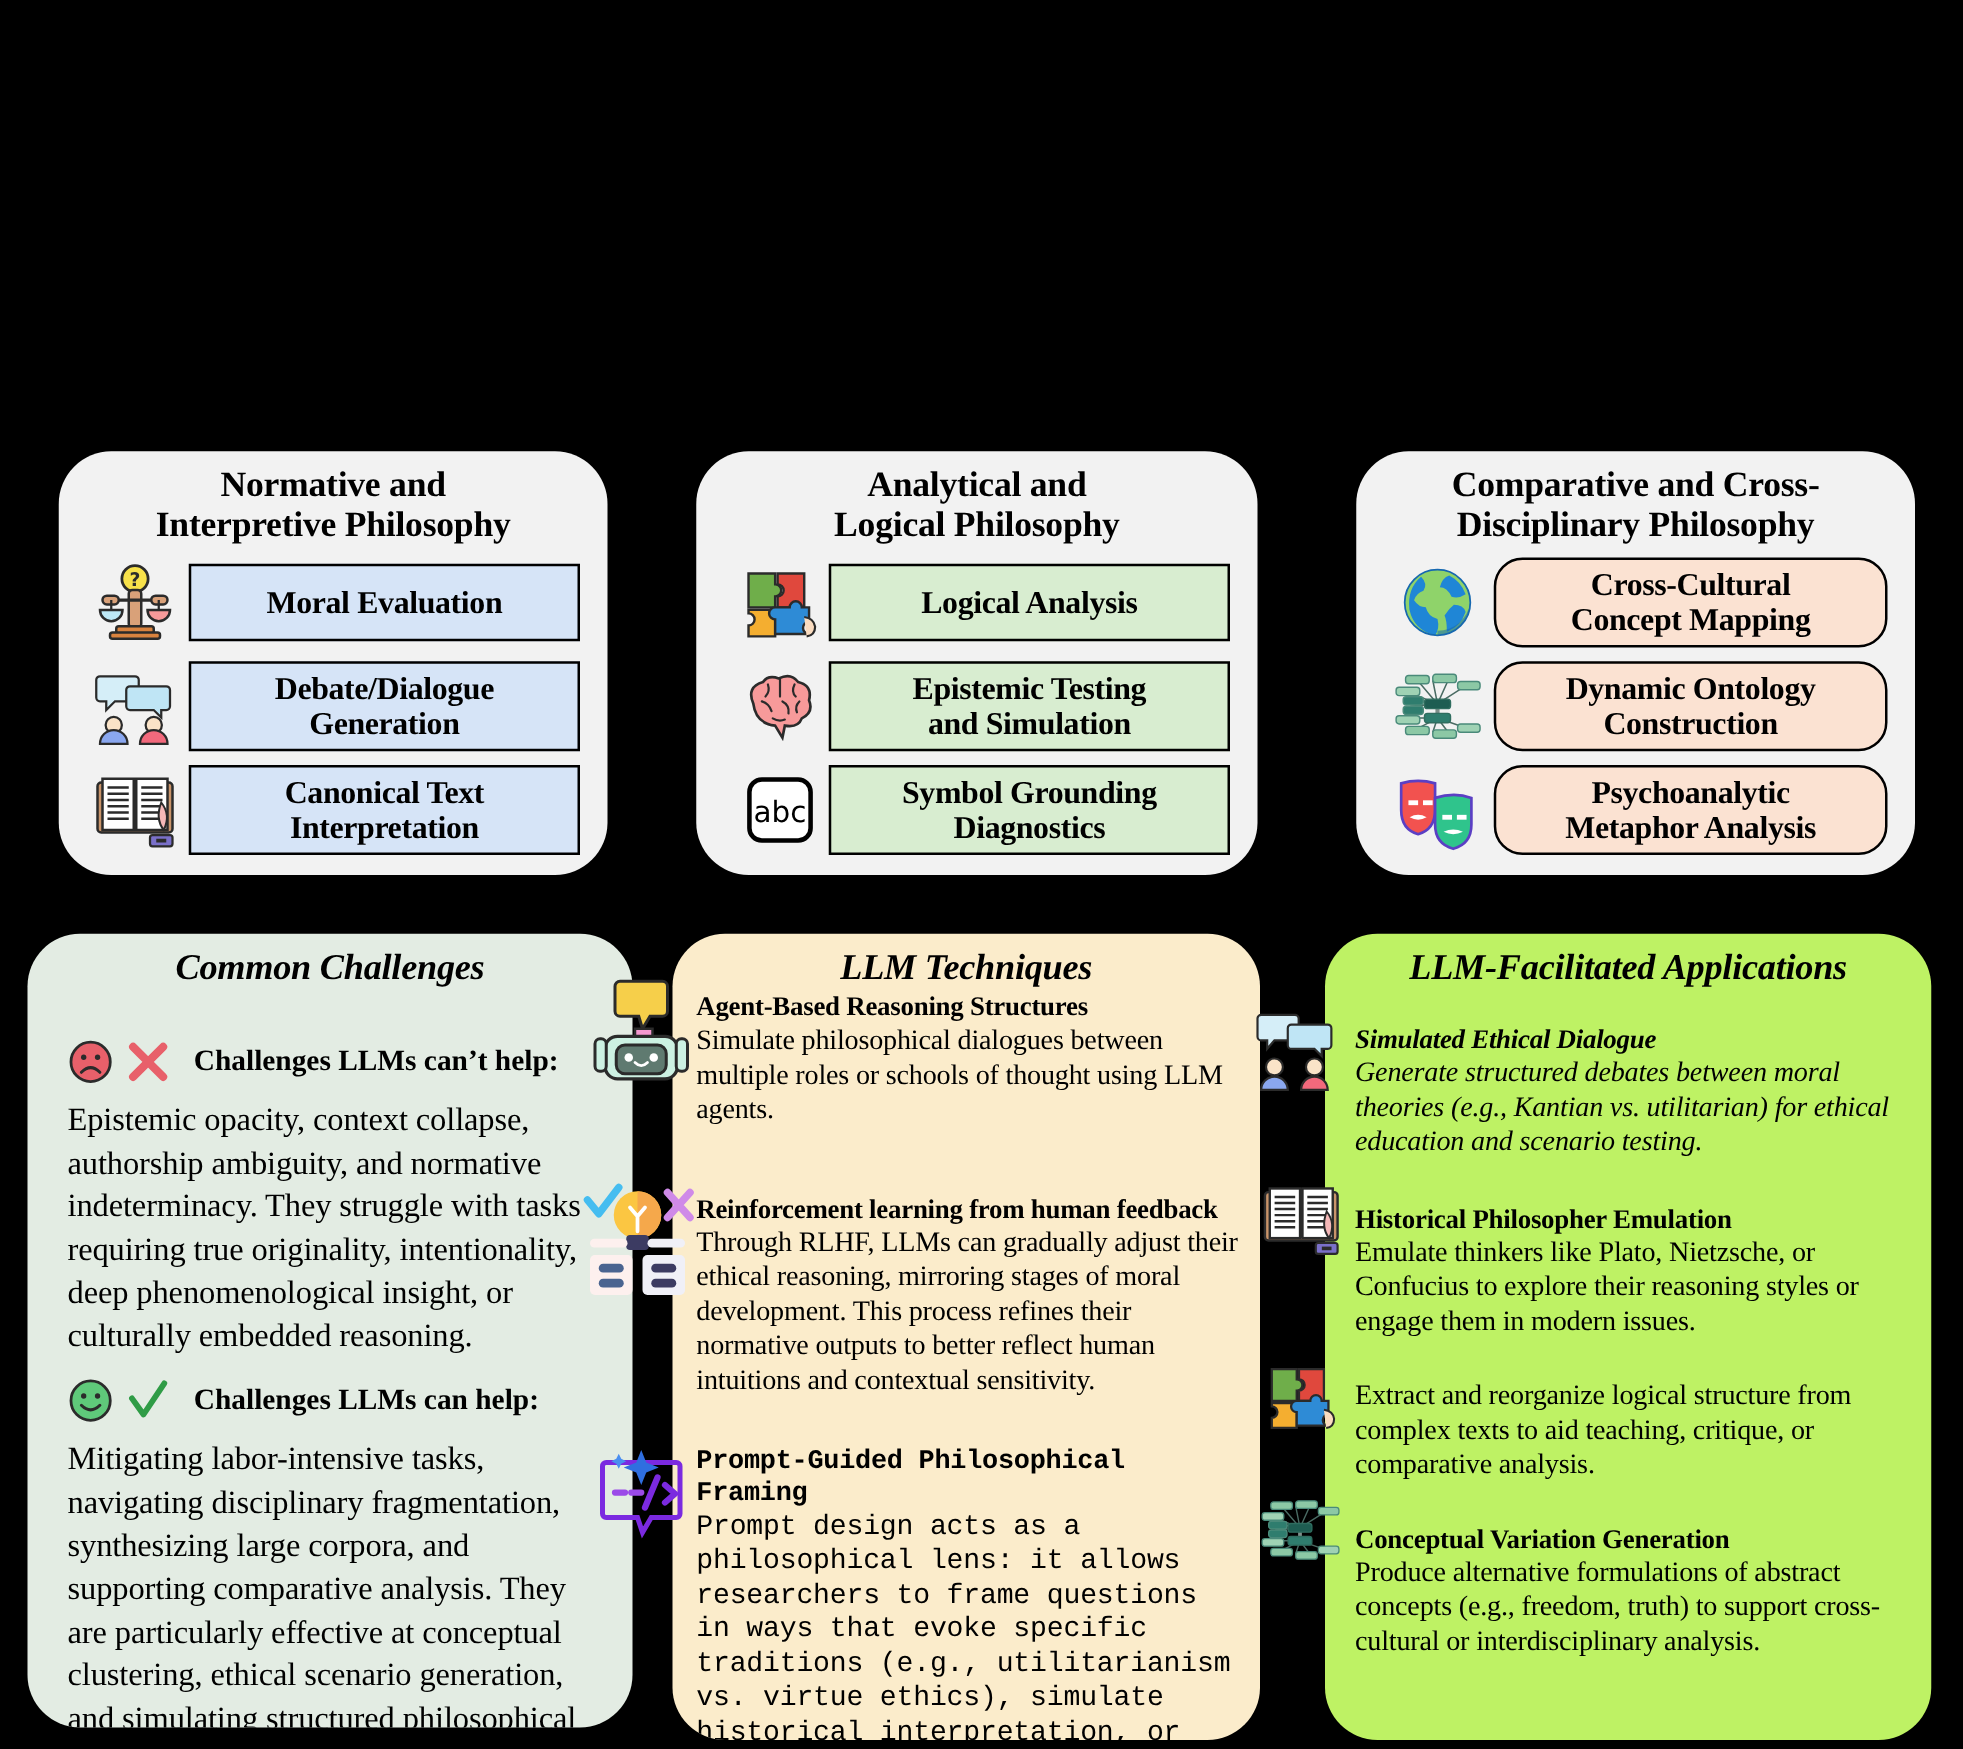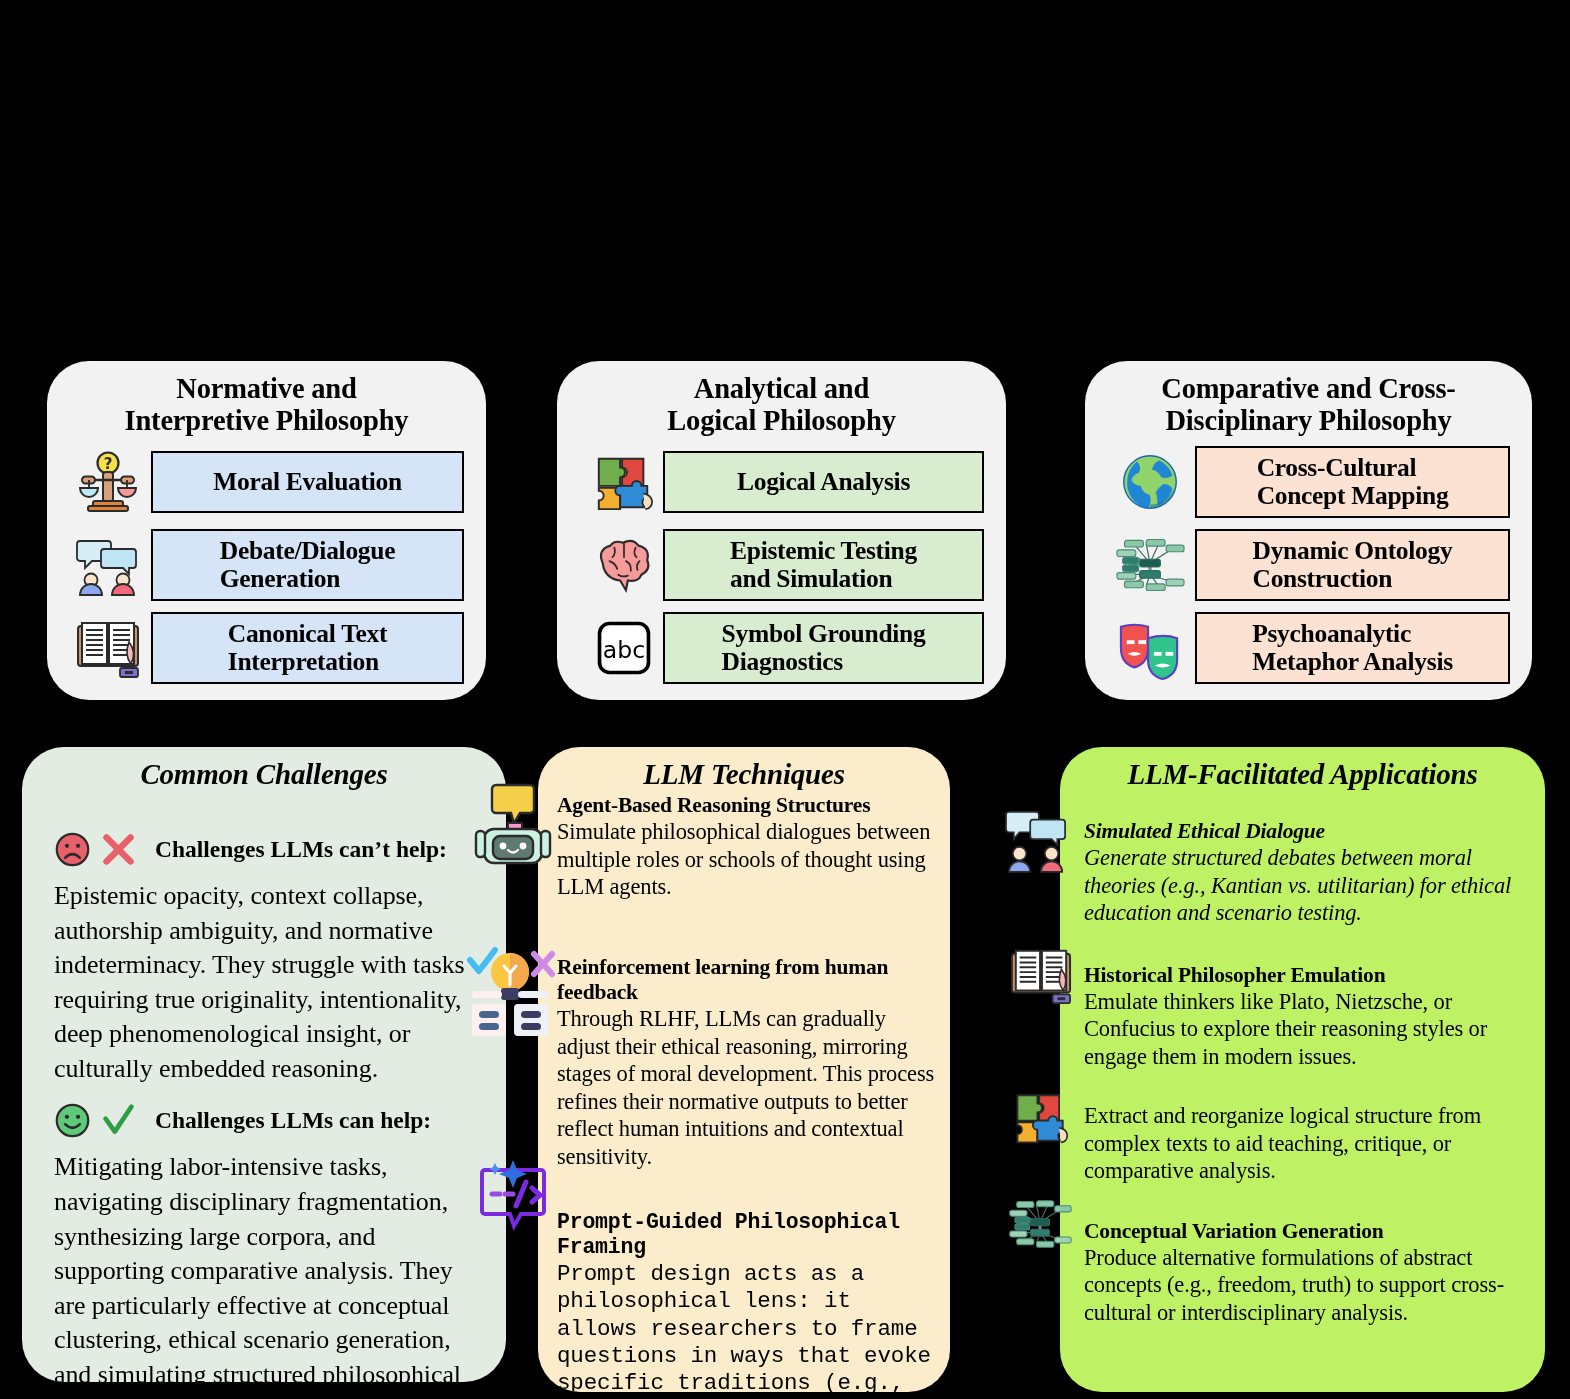--- a/index.html
+++ b/index.html
@@ -43,43 +43,43 @@
   .cat-icon {
     width:86px; min-width:86px;
     display:flex; align-items:center; justify-content:center;
     margin-left:18px;
   }
   .cat-label {
     flex:1;
     border:2.5px solid #000;
     min-height:62px;
     display:flex; align-items:center; justify-content:center;
-    text-align:left;
+    text-align:center;
     font-weight:bold;
     font-size:25.5px;
     line-height:1.1;
     padding:3px 6px;
     margin-right:22px;
     letter-spacing:-0.3px;
   }
   .cat-label.two { min-height:72px; }
   .c1 .cat-label { background:#d6e4f7; }
   .c2 .cat-label { background:#d8edd0; }
-  .c3 .cat-label { background:#fbe2d2; }
+  .c3 .cat-label { background:#fbe2d2;border-radius:23px; }
   .c2 .cat-icon { margin-left:28px; width:78px; min-width:78px; }
   .c3 .cat-icon { margin-left:20px; width:90px; min-width:90px; }
 
   
   .bot-card {
     position:absolute; top:747px;
     border-radius:42px;
     overflow:hidden;
   }
   .bot-card.b1 { left:22px;   width:484px; height:635px; background:#e3ece3; }
-  .bot-card.b2 { left:538px;  width:412px; height:645px; background:#fbeccb; }
+  .bot-card.b2 { left:538px;  width:470px; height:645px; background:#fbeccb; }
   .bot-card.b3 { left:1060px; width:485px; height:645px; background:#bef264; }
 
   .bot-title {
     text-align:center;
     font-style:italic;
     font-weight:bold;
     font-size:29px;
     padding-top:11px;
     color:#000;
     letter-spacing:-0.2px;

